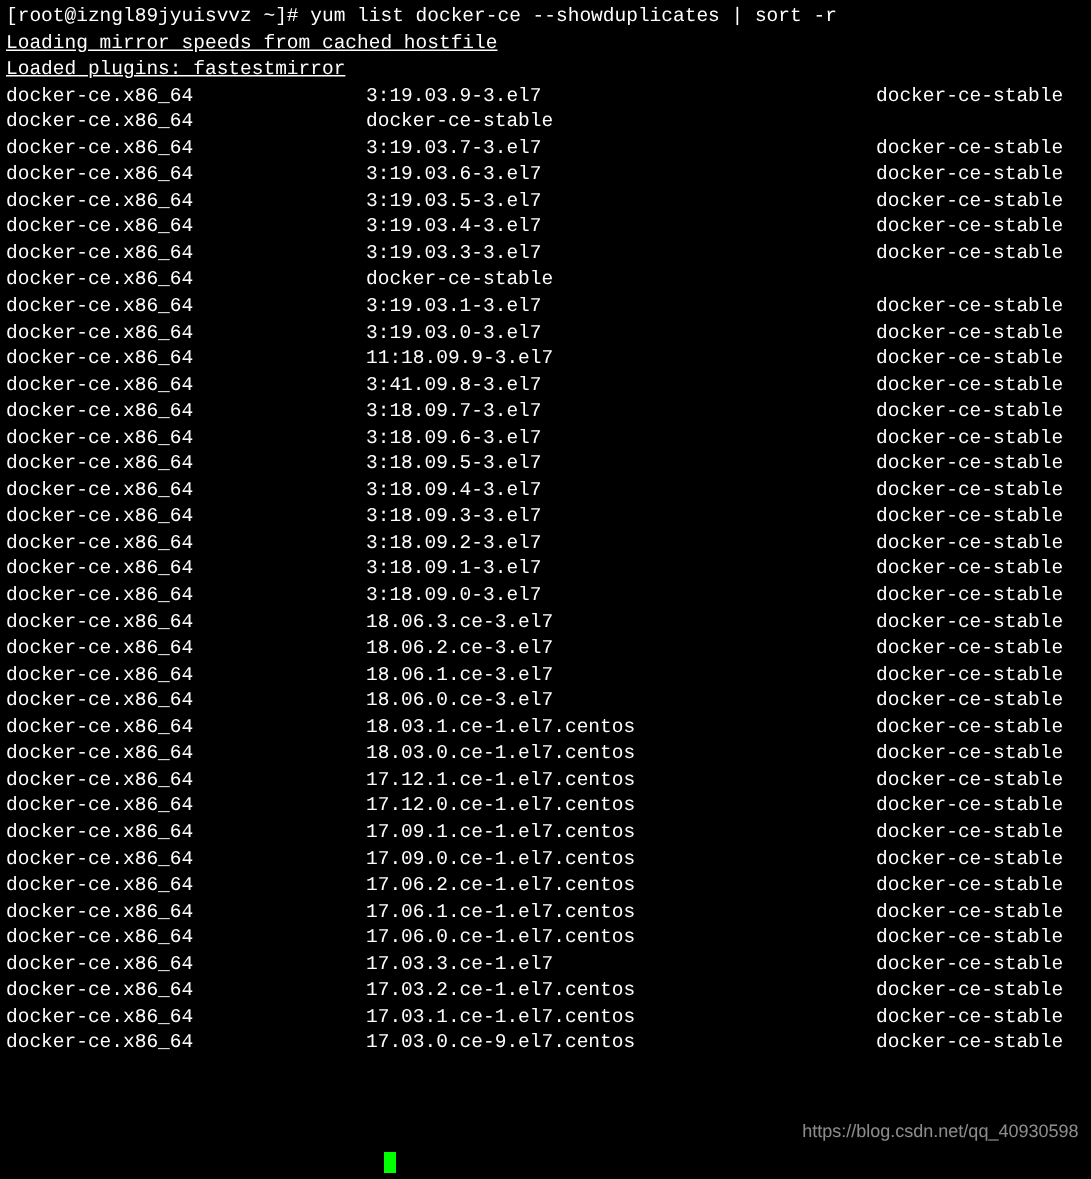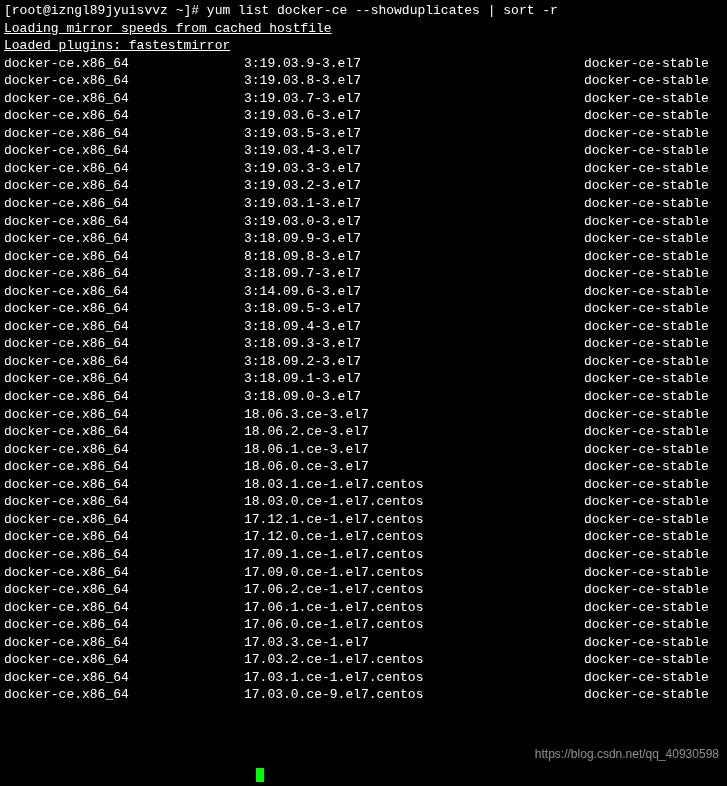--- a/index.html
+++ b/index.html
@@ -64,33 +64,33 @@
   </style>
 </head>
 <body>
 
 <div>
   <div class="prompt-line">[root@izngl89jyuisvvz ~]# yum list docker-ce --showduplicates | sort -r</div>
   <div class="info-line">Loading mirror speeds from cached hostfile</div>
   <div class="info-line">Loaded plugins: fastestmirror</div>
   <div id="rows-container">
       <div class="row"><span class="col1">docker-ce.x86_64</span><span class="col2">3:19.03.9-3.el7</span><span class="col3">docker-ce-stable</span></div>
-      <div class="row"><span class="col1">docker-ce.x86_64</span><span class="col2">3:19.03.8-3.el7</span><span class="col3">docker-ce-stable</span></div>
+      <div class="row"><span class="col1">docker-ce.x86_64</span><span class="col3">docker-ce-stable</span></div>
       <div class="row"><span class="col1">docker-ce.x86_64</span><span class="col2">3:19.03.7-3.el7</span><span class="col3">docker-ce-stable</span></div>
       <div class="row"><span class="col1">docker-ce.x86_64</span><span class="col2">3:19.03.6-3.el7</span><span class="col3">docker-ce-stable</span></div>
       <div class="row"><span class="col1">docker-ce.x86_64</span><span class="col2">3:19.03.5-3.el7</span><span class="col3">docker-ce-stable</span></div>
       <div class="row"><span class="col1">docker-ce.x86_64</span><span class="col2">3:19.03.4-3.el7</span><span class="col3">docker-ce-stable</span></div>
       <div class="row"><span class="col1">docker-ce.x86_64</span><span class="col2">3:19.03.3-3.el7</span><span class="col3">docker-ce-stable</span></div>
-      <div class="row"><span class="col1">docker-ce.x86_64</span><span class="col2">3:19.03.2-3.el7</span><span class="col3">docker-ce-stable</span></div>
+      <div class="row"><span class="col1">docker-ce.x86_64</span><span class="col3">docker-ce-stable</span></div>
       <div class="row"><span class="col1">docker-ce.x86_64</span><span class="col2">3:19.03.1-3.el7</span><span class="col3">docker-ce-stable</span></div>
       <div class="row"><span class="col1">docker-ce.x86_64</span><span class="col2">3:19.03.0-3.el7</span><span class="col3">docker-ce-stable</span></div>
-      <div class="row"><span class="col1">docker-ce.x86_64</span><span class="col2">3:18.09.9-3.el7</span><span class="col3">docker-ce-stable</span></div>
-      <div class="row"><span class="col1">docker-ce.x86_64</span><span class="col2">8:18.09.8-3.el7</span><span class="col3">docker-ce-stable</span></div>
+      <div class="row"><span class="col1">docker-ce.x86_64</span><span class="col2">11:18.09.9-3.el7</span><span class="col3">docker-ce-stable</span></div>
+      <div class="row"><span class="col1">docker-ce.x86_64</span><span class="col2">3:41.09.8-3.el7</span><span class="col3">docker-ce-stable</span></div>
       <div class="row"><span class="col1">docker-ce.x86_64</span><span class="col2">3:18.09.7-3.el7</span><span class="col3">docker-ce-stable</span></div>
-      <div class="row"><span class="col1">docker-ce.x86_64</span><span class="col2">3:14.09.6-3.el7</span><span class="col3">docker-ce-stable</span></div>
+      <div class="row"><span class="col1">docker-ce.x86_64</span><span class="col2">3:18.09.6-3.el7</span><span class="col3">docker-ce-stable</span></div>
       <div class="row"><span class="col1">docker-ce.x86_64</span><span class="col2">3:18.09.5-3.el7</span><span class="col3">docker-ce-stable</span></div>
       <div class="row"><span class="col1">docker-ce.x86_64</span><span class="col2">3:18.09.4-3.el7</span><span class="col3">docker-ce-stable</span></div>
       <div class="row"><span class="col1">docker-ce.x86_64</span><span class="col2">3:18.09.3-3.el7</span><span class="col3">docker-ce-stable</span></div>
       <div class="row"><span class="col1">docker-ce.x86_64</span><span class="col2">3:18.09.2-3.el7</span><span class="col3">docker-ce-stable</span></div>
       <div class="row"><span class="col1">docker-ce.x86_64</span><span class="col2">3:18.09.1-3.el7</span><span class="col3">docker-ce-stable</span></div>
       <div class="row"><span class="col1">docker-ce.x86_64</span><span class="col2">3:18.09.0-3.el7</span><span class="col3">docker-ce-stable</span></div>
       <div class="row"><span class="col1">docker-ce.x86_64</span><span class="col2">18.06.3.ce-3.el7</span><span class="col3">docker-ce-stable</span></div>
       <div class="row"><span class="col1">docker-ce.x86_64</span><span class="col2">18.06.2.ce-3.el7</span><span class="col3">docker-ce-stable</span></div>
       <div class="row"><span class="col1">docker-ce.x86_64</span><span class="col2">18.06.1.ce-3.el7</span><span class="col3">docker-ce-stable</span></div>
       <div class="row"><span class="col1">docker-ce.x86_64</span><span class="col2">18.06.0.ce-3.el7</span><span class="col3">docker-ce-stable</span></div>

